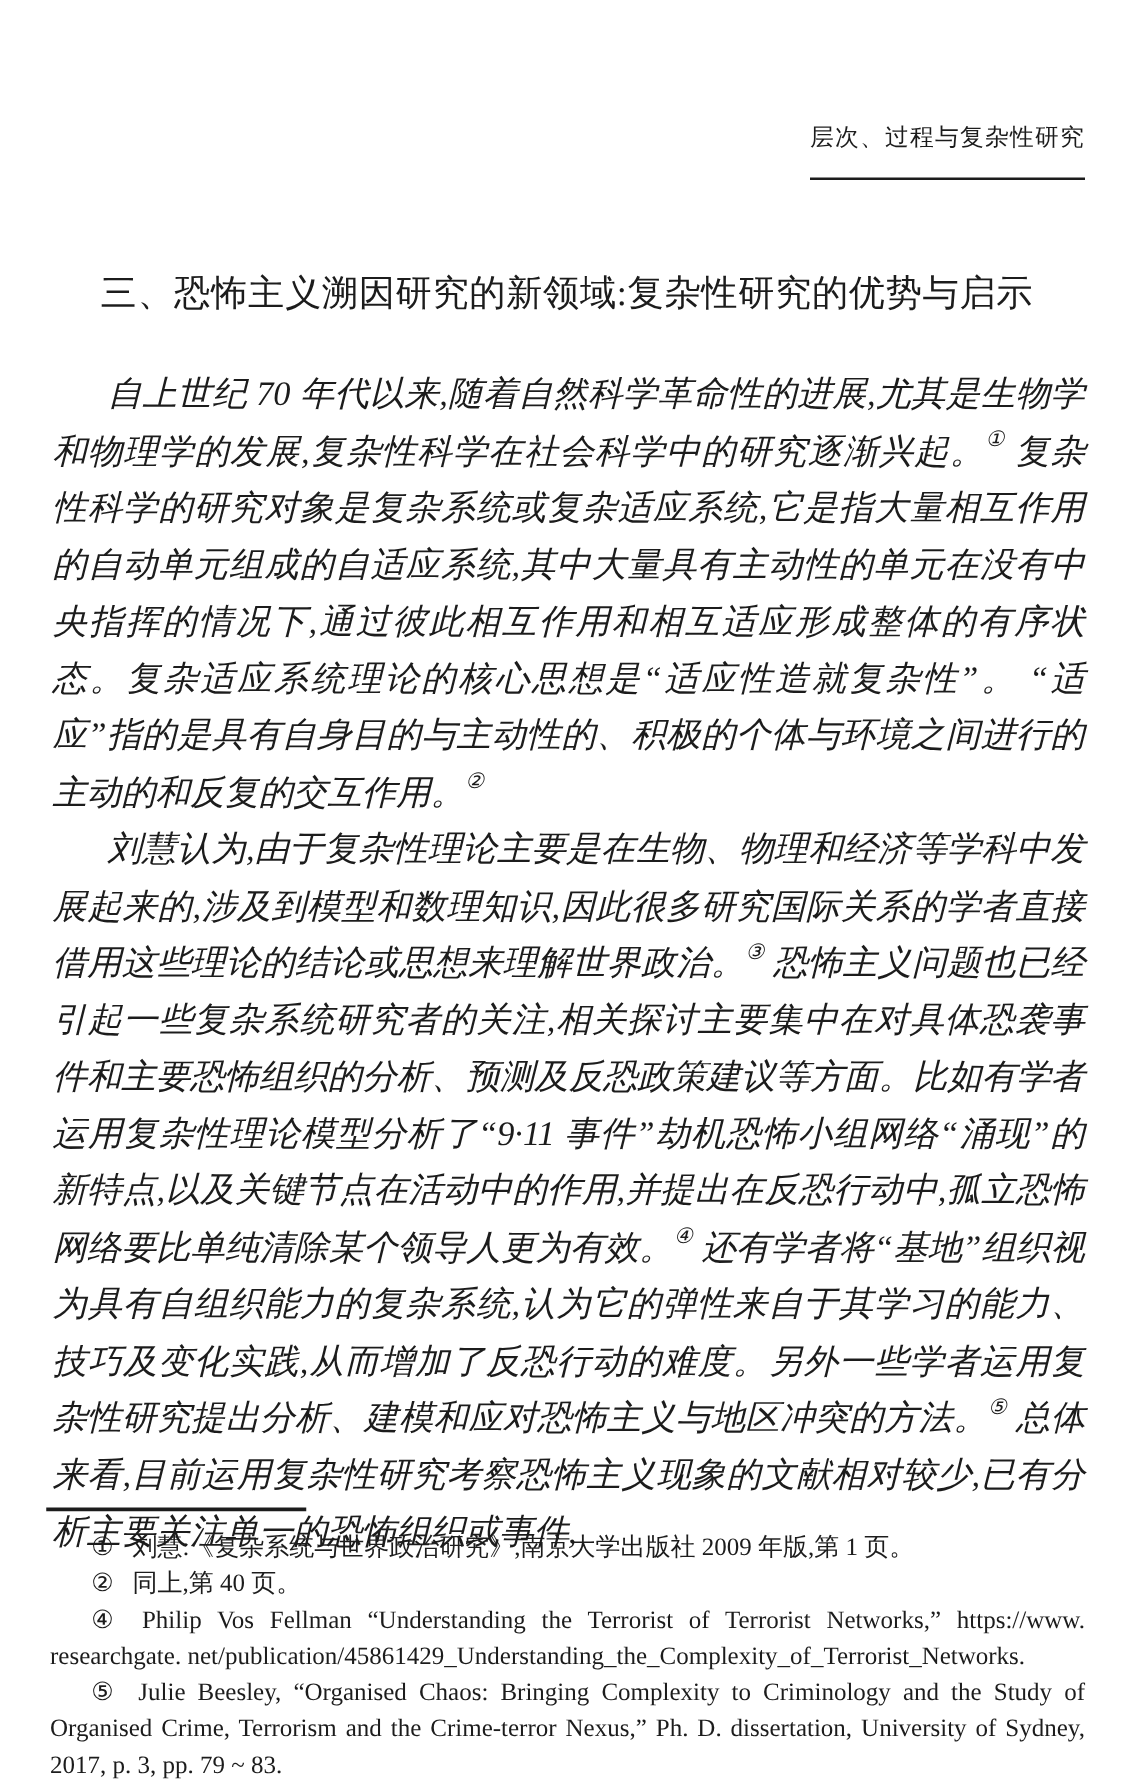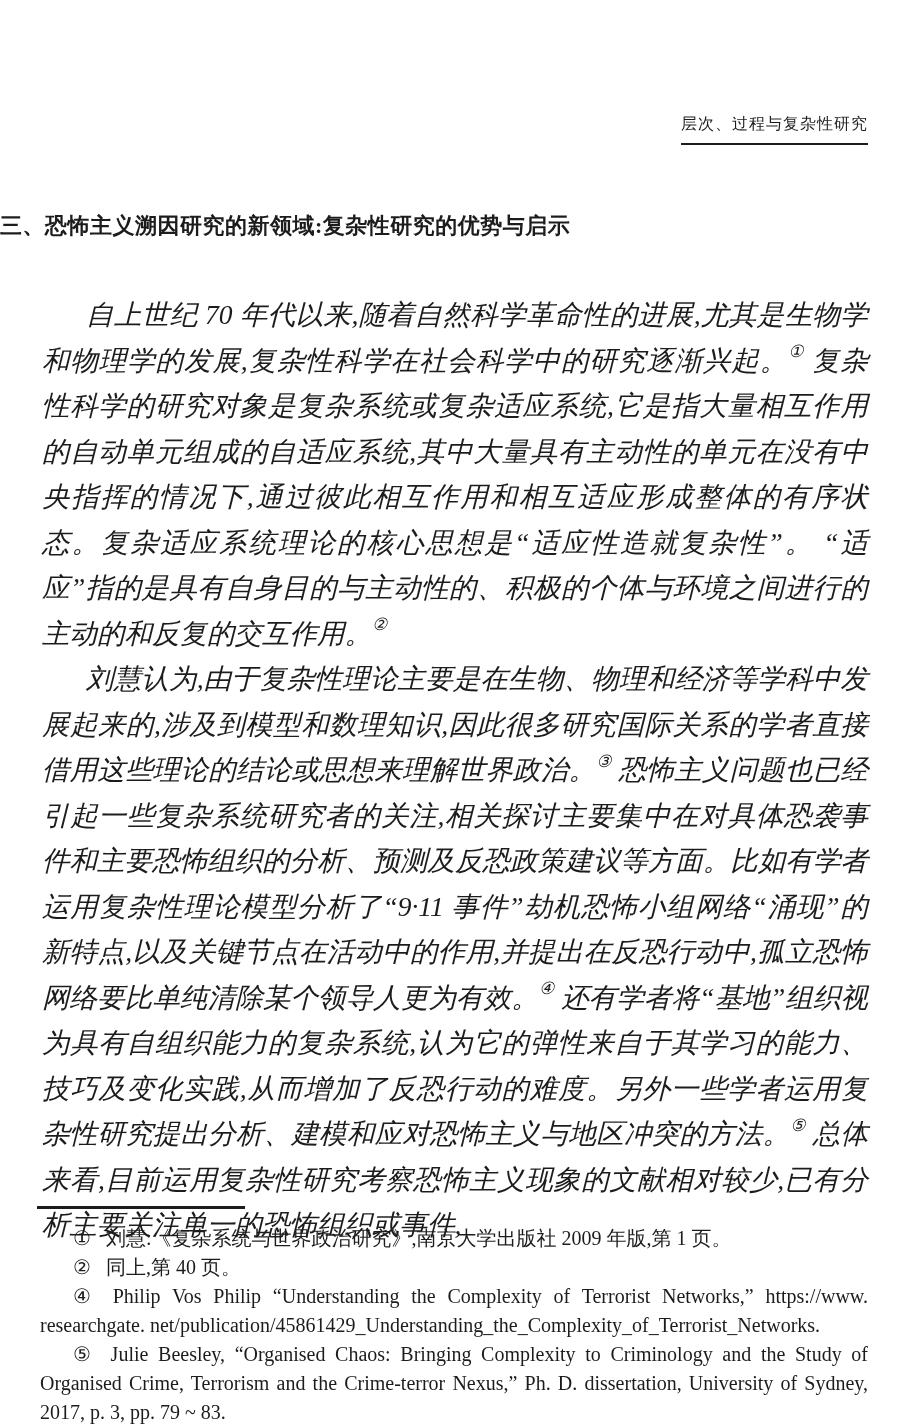--- a/index.html
+++ b/index.html
@@ -11,35 +11,36 @@
     position: relative;
     width: 907px;
     height: 1424px;
     background: #ffffff;
     overflow: hidden;
     font-family: "Liberation Serif", "DejaVu Serif", serif;
     color: #1c1c1c;
   }
   .running-head {
     position: absolute;
-    top: 114px;
+    top: 97px;
     right: 39px;
-    font-size: 16px;
+    font-size: 19px;
     letter-spacing: 1px;
-    padding-bottom: 8px;
+    padding-bottom: 19px;
     border-bottom: 2px solid #1c1c1c;
     white-space: nowrap;
   }
   .title {
     position: absolute;
     top: 196px;
     left: 0;
     right: 0;
-    font-size: 22px;
-    font-weight: 700;
+    text-align: center;
+    font-size: 29px;
+    font-weight: 400;
     letter-spacing: 0.5px;
     white-space: nowrap;
   }
   .body-text {
     position: absolute;
     top: 292px;
     left: 42px;
     width: 826px;
     font-size: 27.5px;
     line-height: 45.5px;
@@ -96,17 +97,17 @@
   <div class="body-text">
       <p class="para"><span>自上世纪 70 年代以来,随着自然科学革命性的进展,尤其是生物学和物理学的发展,复杂性科学在社会科学中的研究逐渐兴起。</span><sup>①</sup><span> 复杂性科学的研究对象是复杂系统或复杂适应系统,它是指大量相互作用的自动单元组成的自适应系统,其中大量具有主动性的单元在没有中央指挥的情况下,通过彼此相互作用和相互适应形成整体的有序状态。复杂适应系统理论的核心思想是“适应性造就复杂性”。 “适应”指的是具有自身目的与主动性的、积极的个体与环境之间进行的主动的和反复的交互作用。</span><sup>②</sup></p>
       <p class="para"><span>刘慧认为,由于复杂性理论主要是在生物、物理和经济等学科中发展起来的,涉及到模型和数理知识,因此很多研究国际关系的学者直接借用这些理论的结论或思想来理解世界政治。</span><sup>③</sup><span> 恐怖主义问题也已经引起一些复杂系统研究者的关注,相关探讨主要集中在对具体恐袭事件和主要恐怖组织的分析、预测及反恐政策建议等方面。比如有学者运用复杂性理论模型分析了“9·11 事件”劫机恐怖小组网络“涌现”的新特点,以及关键节点在活动中的作用,并提出在反恐行动中,孤立恐怖网络要比单纯清除某个领导人更为有效。</span><sup>④</sup><span> 还有学者将“基地”组织视为具有自组织能力的复杂系统,认为它的弹性来自于其学习的能力、技巧及变化实践,从而增加了反恐行动的难度。另外一些学者运用复杂性研究提出分析、建模和应对恐怖主义与地区冲突的方法。</span><sup>⑤</sup><span> 总体来看,目前运用复杂性研究考察恐怖主义现象的文献相对较少,已有分析主要关注单一的恐怖组织或事件,</span></p>
     </div>
 
   <div class="footnote-separator"></div>
 
   <div class="footnotes">
       <div class="footnote"><span class="fn-marker">①</span><span>刘慧:《复杂系统与世界政治研究》,南京大学出版社 2009 年版,第 1 页。</span></div>
       <div class="footnote"><span class="fn-marker">②</span><span>同上,第 40 页。</span></div>
-      <div class="footnote"><span class="fn-marker">④</span><span>Philip Vos Philip  “Understanding the Complexity of Terrorist Networks,” https://www. researchgate. net/publication/45861429_Understanding_the_Complexity_of_Terrorist_Networks.</span></div>
+      <div class="footnote"><span class="fn-marker">④</span><span>Philip Vos Fellman  “Understanding the Terrorist of Terrorist Networks,” https://www. researchgate. net/publication/45861429_Understanding_the_Complexity_of_Terrorist_Networks.</span></div>
       <div class="footnote"><span class="fn-marker">⑤</span><span>Julie Beesley, “Organised Chaos: Bringing Complexity to Criminology and the Study of Organised Crime, Terrorism and the Crime-terror Nexus,” Ph. D.  dissertation, University of Sydney, 2017, p. 3, pp. 79 ~ 83.</span></div>
     </div>
 
 </div>
 
 </body></html>

